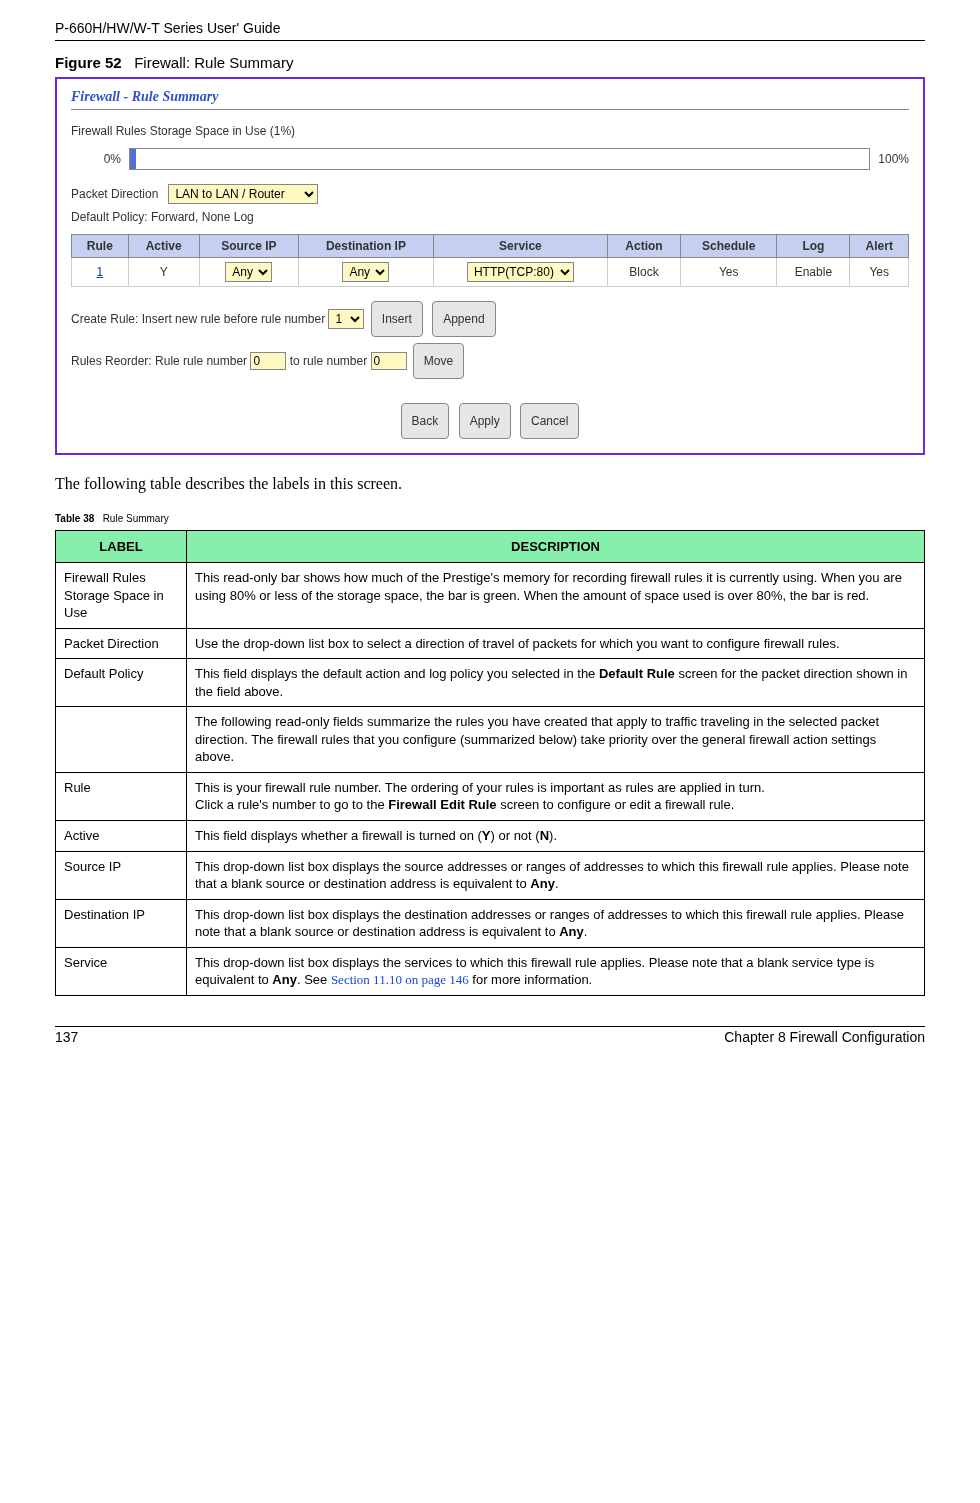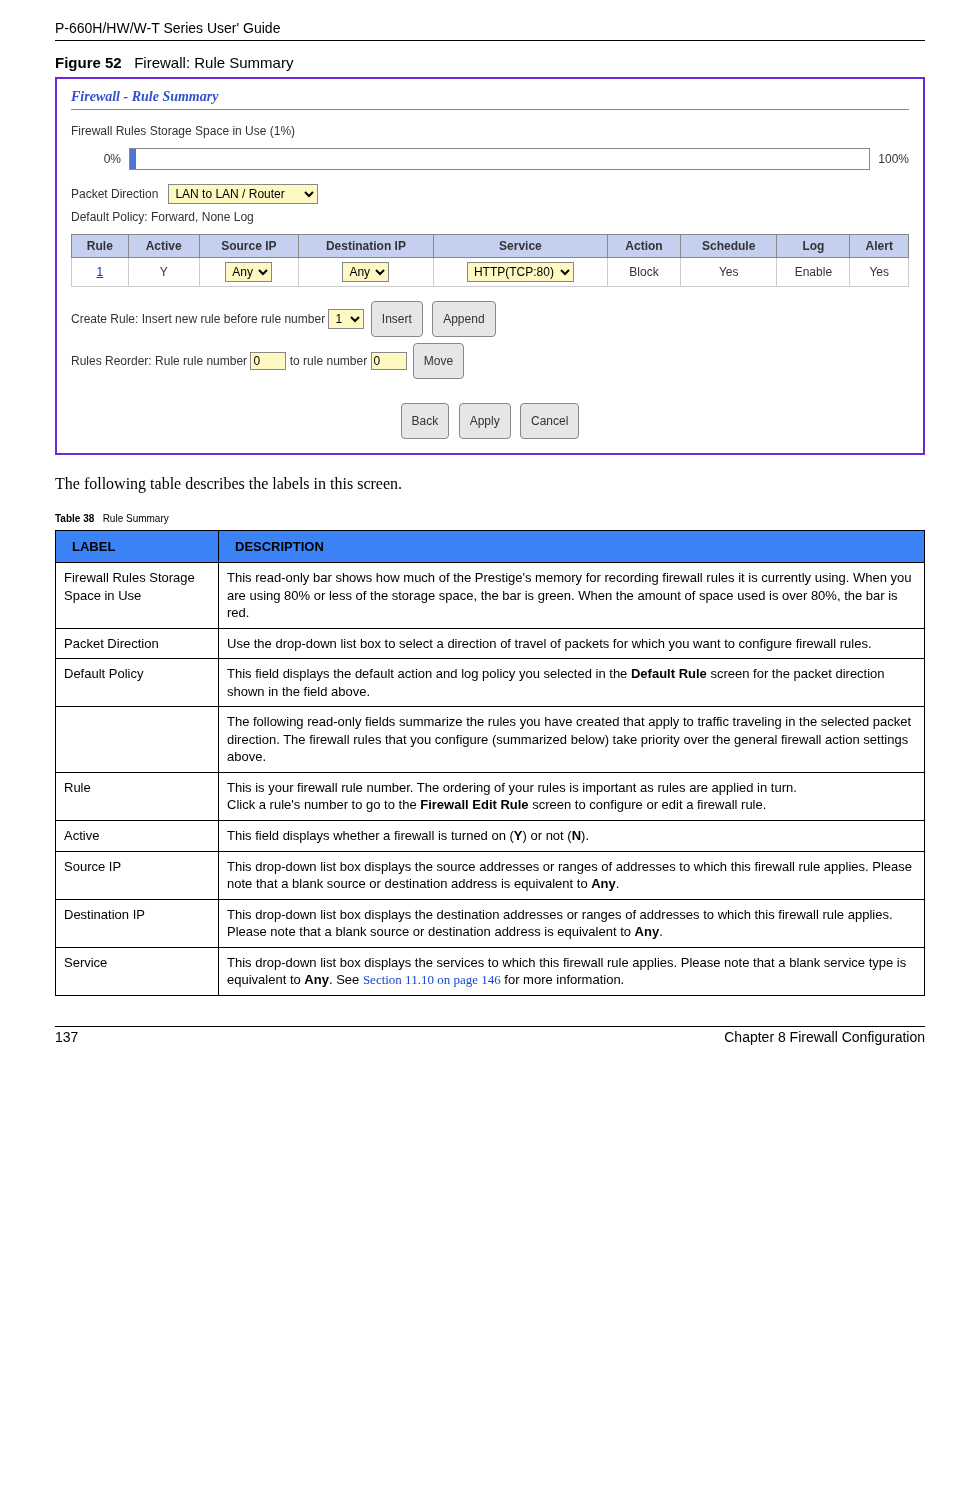--- a/index.html
+++ b/index.html
@@ -98,23 +98,23 @@
     margin: 18px 0 20px 0;
   }
   .table-caption { font-size: 10px; margin-bottom: 6px; }
   .desc-table {
     border-collapse: collapse;
     width: 100%;
     font-size: 13px;
     border: 1.5px solid #000;
   }
   .desc-table th {
-    background: #3b82f6;
-    text-align: left;
-    padding: 8px 16px;
+    background: #86efac;
+    text-align: center;
+    padding: 8px 0;
     border: 1px solid #000;
     color: #000;
     font-weight: bold;
   }
   .desc-table td {
     border: 1px solid #000;
     padding: 6px 8px;
     vertical-align: top;
     line-height: 1.35;
   }

